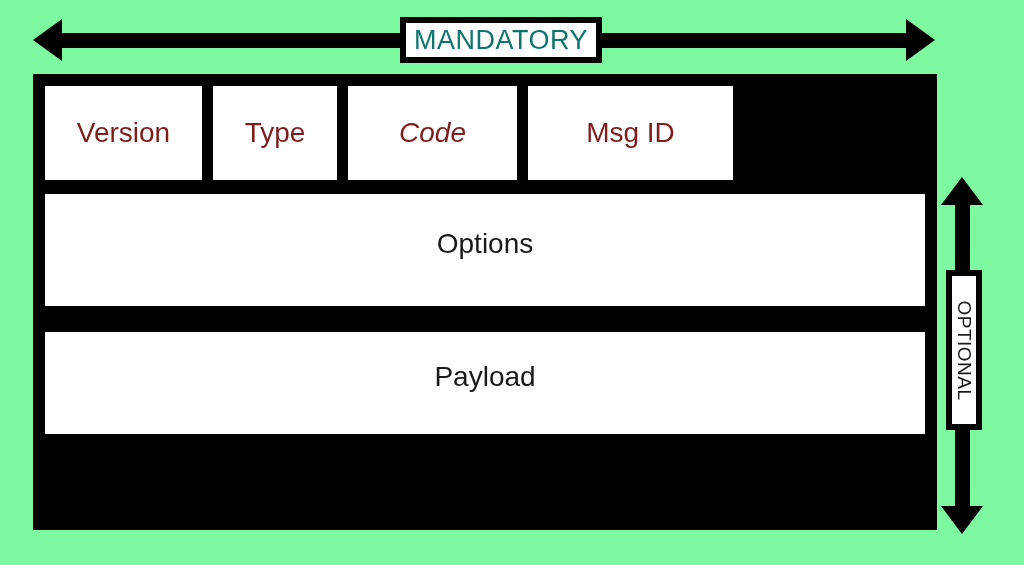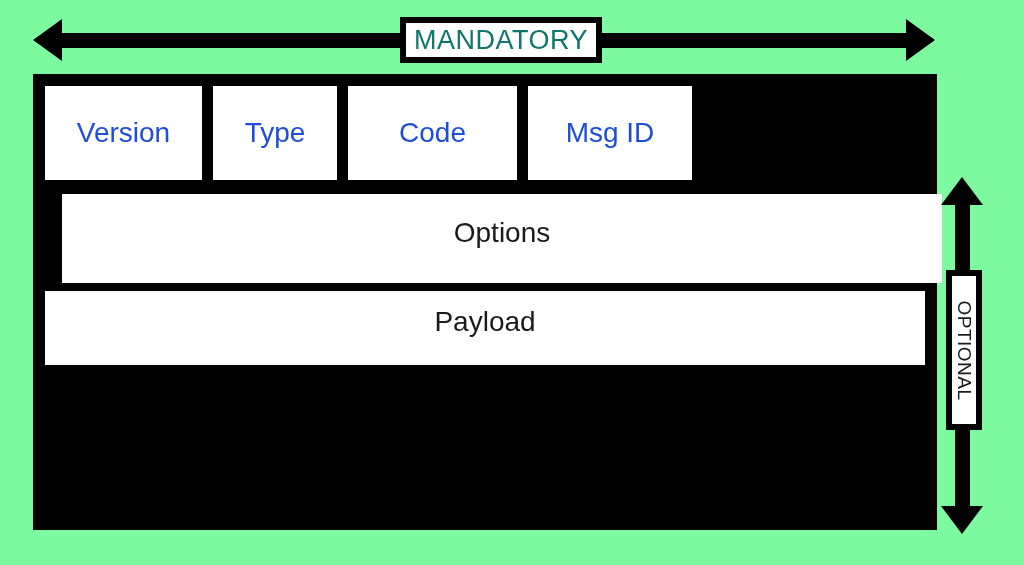--- a/index.html
+++ b/index.html
@@ -88,45 +88,45 @@
     width: 100%;
     box-sizing: border-box;
   }
   .field {
     background: #FFFFFF;
     height: 100%;
     display: flex;
     align-items: center;
     justify-content: center;
     font-size: 28px;
-    color: #1d4ed8;
+    color: #7f1d1d;
     box-sizing: border-box;
     margin-right: 11px;
   }
   .field:last-child { margin-right: 0; }
 
   .field-version { width: 157px; }
   .field-type    { width: 124px; }
   .field-oc      { width: 163px; }
-  .field-code    { width: 169px; }
-  .field-msgid   { width: 164px; }
+  .field-code    { width: 169px; font-style: italic; }
+  .field-msgid   { width: 205px; }
 
   .band {
     background: #FFFFFF;
     width: 100%;
     box-sizing: border-box;
     display: flex;
     align-items: center;
     justify-content: center;
     font-size: 28px;
     color: #1a1a1a;
   }
   .band-token   { height: 100px; margin-top: 14px; }
-  .band-options { height: 89px; margin-top: 14px; margin-left: 17px; }
-  .band-payload { height: 74px;  margin-top: 8px; }
+  .band-options { height: 112px; margin-top: 14px; }
+  .band-payload { height: 102px;  margin-top: 26px; }
 
   .band-token .band-text   { transform: translateY(-6px); }
   .band-options .band-text { transform: translateY(-6px); }
   .band-payload .band-text { transform: translateY(-6px); }
 
   
   .v-arrow-shaft {
     position: absolute;
     left: 955px;
     top: 200px;

